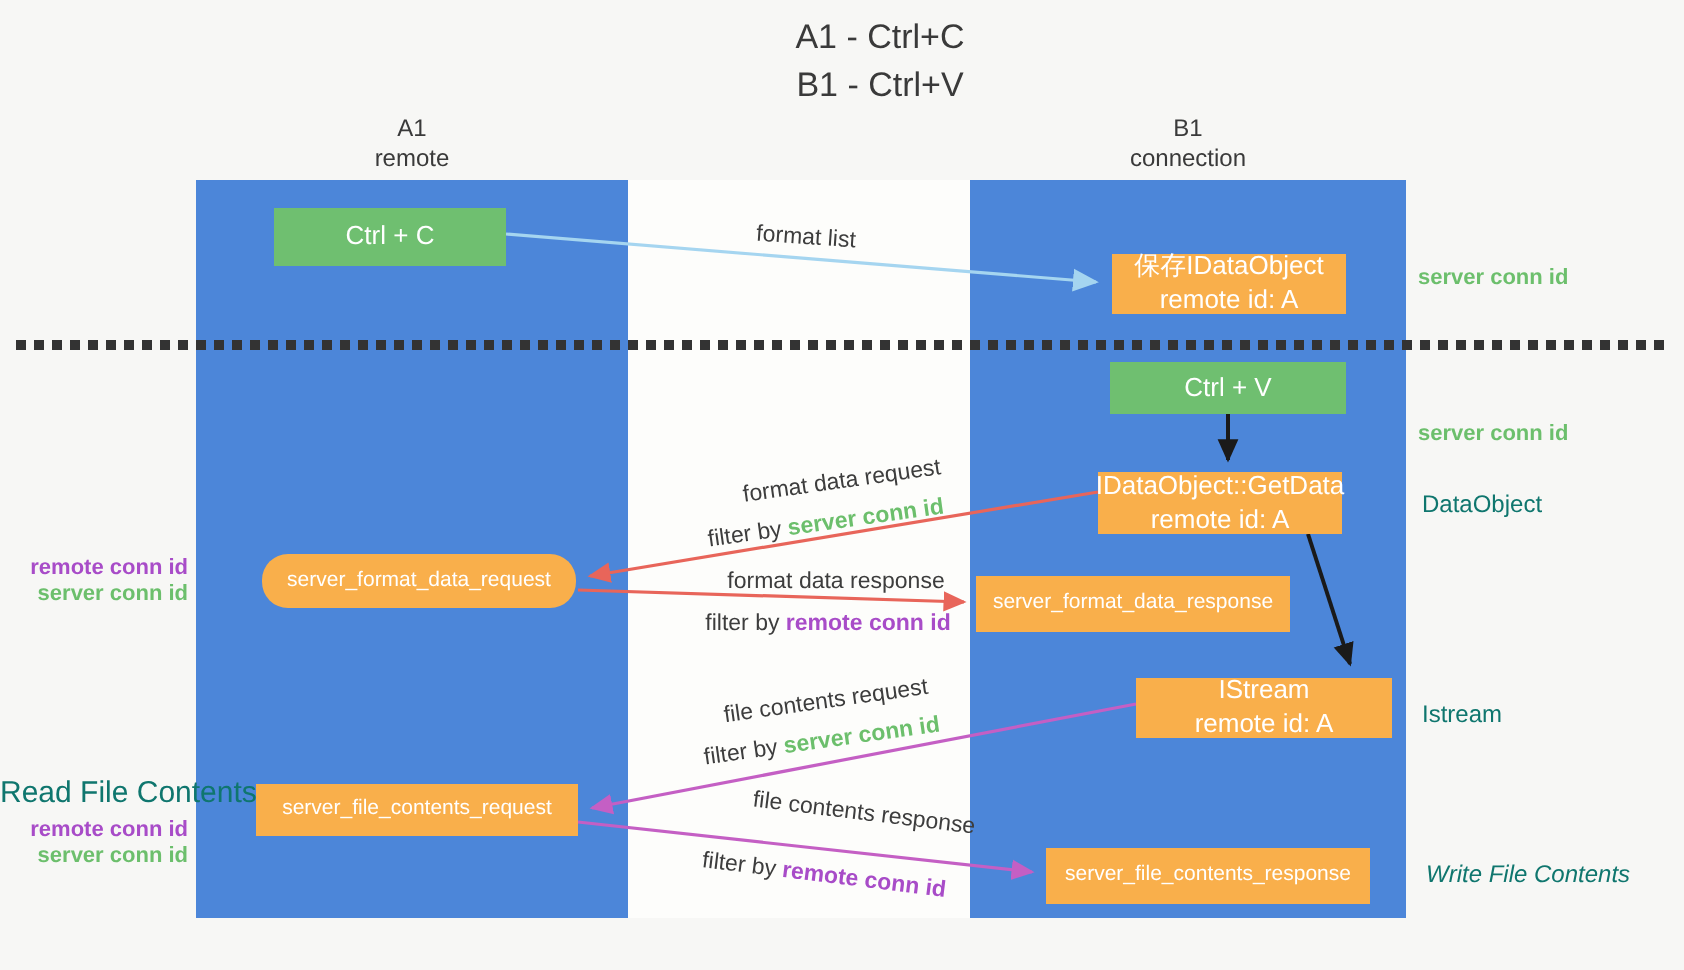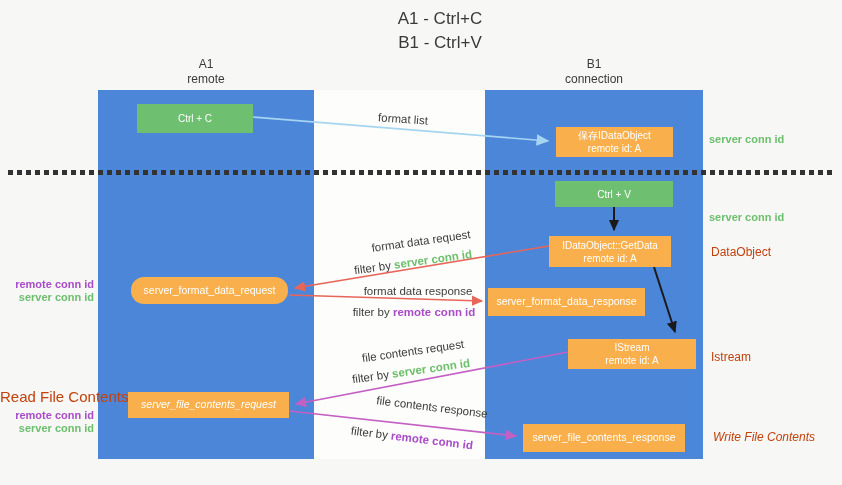--- a/index.html
+++ b/index.html
@@ -10,28 +10,28 @@
     color:#3d3d3d;
   }
   .abs{position:absolute;}
   .title{left:300px;top:7px;width:280px;text-align:center;font-size:17px;line-height:1.4;color:#3a3a3a;}
   .col-header{top:57px;text-align:center;font-size:12px;line-height:1.25;color:#3a3a3a;}
   .band{left:314px;top:90px;width:171px;height:369px;background:#fdfdfb;}
   .lifeline{top:90px;height:369px;background:#4c86d9;}
   .dotted{left:8px;top:170px;width:828px;height:5px;
     background:repeating-linear-gradient(90deg,#333 0 5px,transparent 5px 9px);}
   .node{display:flex;flex-direction:column;align-items:center;justify-content:center;
-    color:#fff;font-size:10px;line-height:1.3;text-align:center;white-space:nowrap;}
+    color:#fff;font-size:13px;line-height:1.3;text-align:center;white-space:nowrap;}
   .green{background:#6fbf70;}
   .orange{background:#f9af4b;}
   .small{font-size:10.5px;}
   .mid-label{white-space:nowrap;font-size:11.5px;color:#3d3d3d;}
   .kw-green{color:#6cbf6c;font-weight:bold;}
   .kw-purple{color:#a84cc8;font-weight:bold;}
-  .side-note{white-space:nowrap;font-size:12px;color:#c2410c;}
+  .side-note{white-space:nowrap;font-size:12px;color:#0f766e;}
   .side-kw{white-space:nowrap;font-size:11px;font-weight:bold;line-height:13px;}
   .right-align{text-align:right;}
   svg.arrows{left:0;top:0;pointer-events:none;}
 </style>
 </head>
 <body>
 
 <div class="abs band"></div>
 
 <div class="abs title">
@@ -101,21 +101,21 @@
 
 <div class="abs node orange small" style="left:488px;top:288px;width:157px;height:28px;">
   <span>server_format_data_response</span>
 </div>
 
 <div class="abs node orange" style="left:568px;top:339px;width:128px;height:30px;">
   <span>IStream</span>
   <span>remote id: A</span>
 </div>
 
-<div class="abs node orange small" style="left:128px;top:392px;width:161px;height:26px;font-style:italic;">
+<div class="abs node orange small" style="left:128px;top:392px;width:161px;height:26px;">
   <span>server_file_contents_request</span>
 </div>
 
 <div class="abs node orange small" style="left:523px;top:424px;width:162px;height:28px;">
   <span>server_file_contents_response</span>
 </div>
 
 <div class="abs mid-label" style="left:403px;top:119px;transform:translate(-50%,-50%) rotate(4deg);">format list</div>
 
 <div class="abs mid-label" style="left:421px;top:241px;transform:translate(-50%,-50%) rotate(-8deg);">format data request</div>

